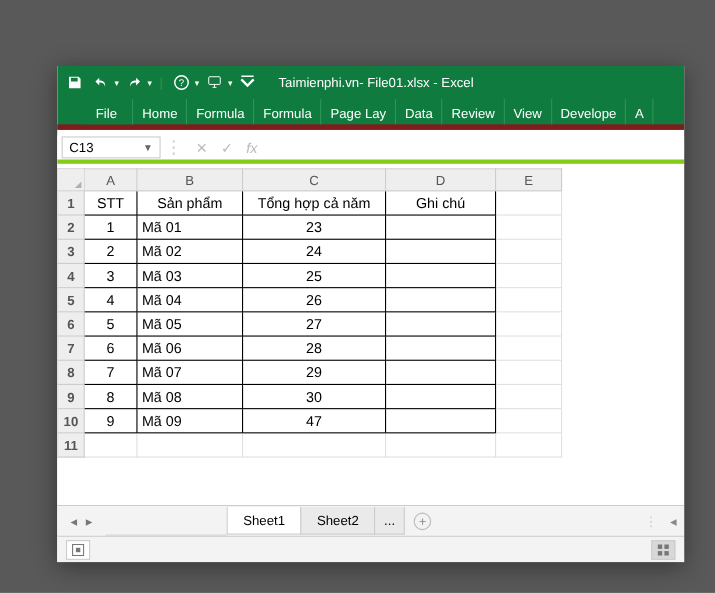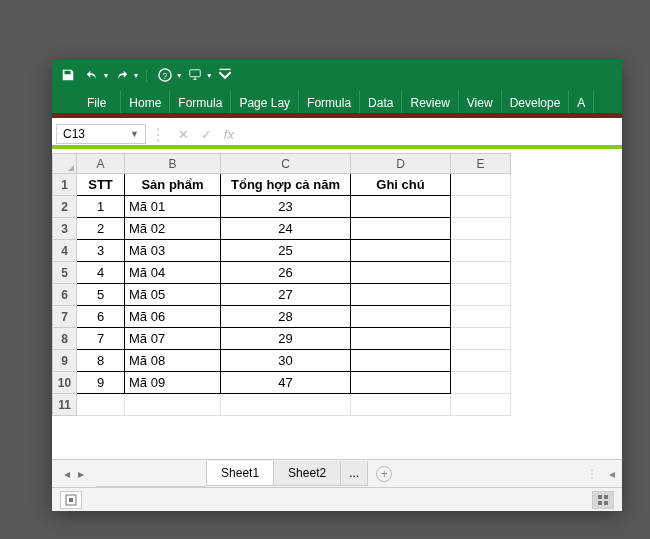--- a/index.html
+++ b/index.html
@@ -31,21 +31,21 @@
 
 
 .grid-area { flex: 1; overflow: hidden; background: #fff; position: relative; }
 .sheet-table { border-collapse: collapse; font-size: 13px; margin-top: 4px; }
 .corner-cell { width: 24px; height: 20px; background: #eee; border: 1px solid #ccc; font-size: 10px; text-align: right; color: #888; position: relative; }
 .corner-cell::after { content: ''; position: absolute; right: 2px; bottom: 2px; width: 0; height: 0; border-left: 6px solid transparent; border-bottom: 6px solid #b0b0b0; }
 .col-header { background: #eee; border: 1px solid #ccc; text-align: center; height: 20px; color: #555; font-weight: normal; font-size: 12px; }
 .row-header { background: #eee; border: 1px solid #ccc; text-align: center; width: 24px; color: #555; font-size: 12px; }
 .cell { border: 1px solid #e0e0e0; height: 22px; padding: 0 4px; background: #fff; }
 .data-cell { border: 1px solid #000; }
-.th-cell { font-weight: bold; text-align: center; margin-top: 16px; }
+.th-cell { font-weight: normal; text-align: center; margin-top: 16px; }
 .c-stt { text-align: center; }
 .c-num { text-align: center; }
 .col-A { width: 48px; }
 .col-B { width: 96px; }
 .col-C { width: 130px; }
 .col-D { width: 100px; }
 .col-E { width: 60px; }
 
 
 .sheet-strip { height: 28px; border-top: 1px solid #ccc; background: #f3f3f3; display: flex; align-items: center; font-size: 12px; }
@@ -107,28 +107,29 @@
           </svg>
         </span>
       <span class="dd-arrow">▾</span>
       <span class="qat-item">
           <svg viewBox="0 0 10 10">
             <path d="M1 3l4 4 4-4" stroke="#fff" fill="none" stroke-width="1.5"></path>
             <path d="M1 1h8" stroke="#fff"></path>
           </svg>
         </span>
     </div>
+    <span class="title-text">Taimienphi.vn- File01.xlsx  -  Excel</span>
   </div>
 
   <div class="ribbon-tabs">
     <div class="ribbon-tab ribbon-file">File</div>
     <div class="ribbon-tab">Home</div>
     <div class="ribbon-tab">Formula</div>
+    <div class="ribbon-tab">Formula</div>
     <div class="ribbon-tab">Page Lay</div>
-    <div class="ribbon-tab">Formula</div>
     <div class="ribbon-tab">Data</div>
     <div class="ribbon-tab">Review</div>
     <div class="ribbon-tab">View</div>
     <div class="ribbon-tab">Develope</div>
     <div class="ribbon-tab">A</div>
   </div>
 
   <div class="fbar-row">
     <div class="name-box">
       <span>C13</span>

